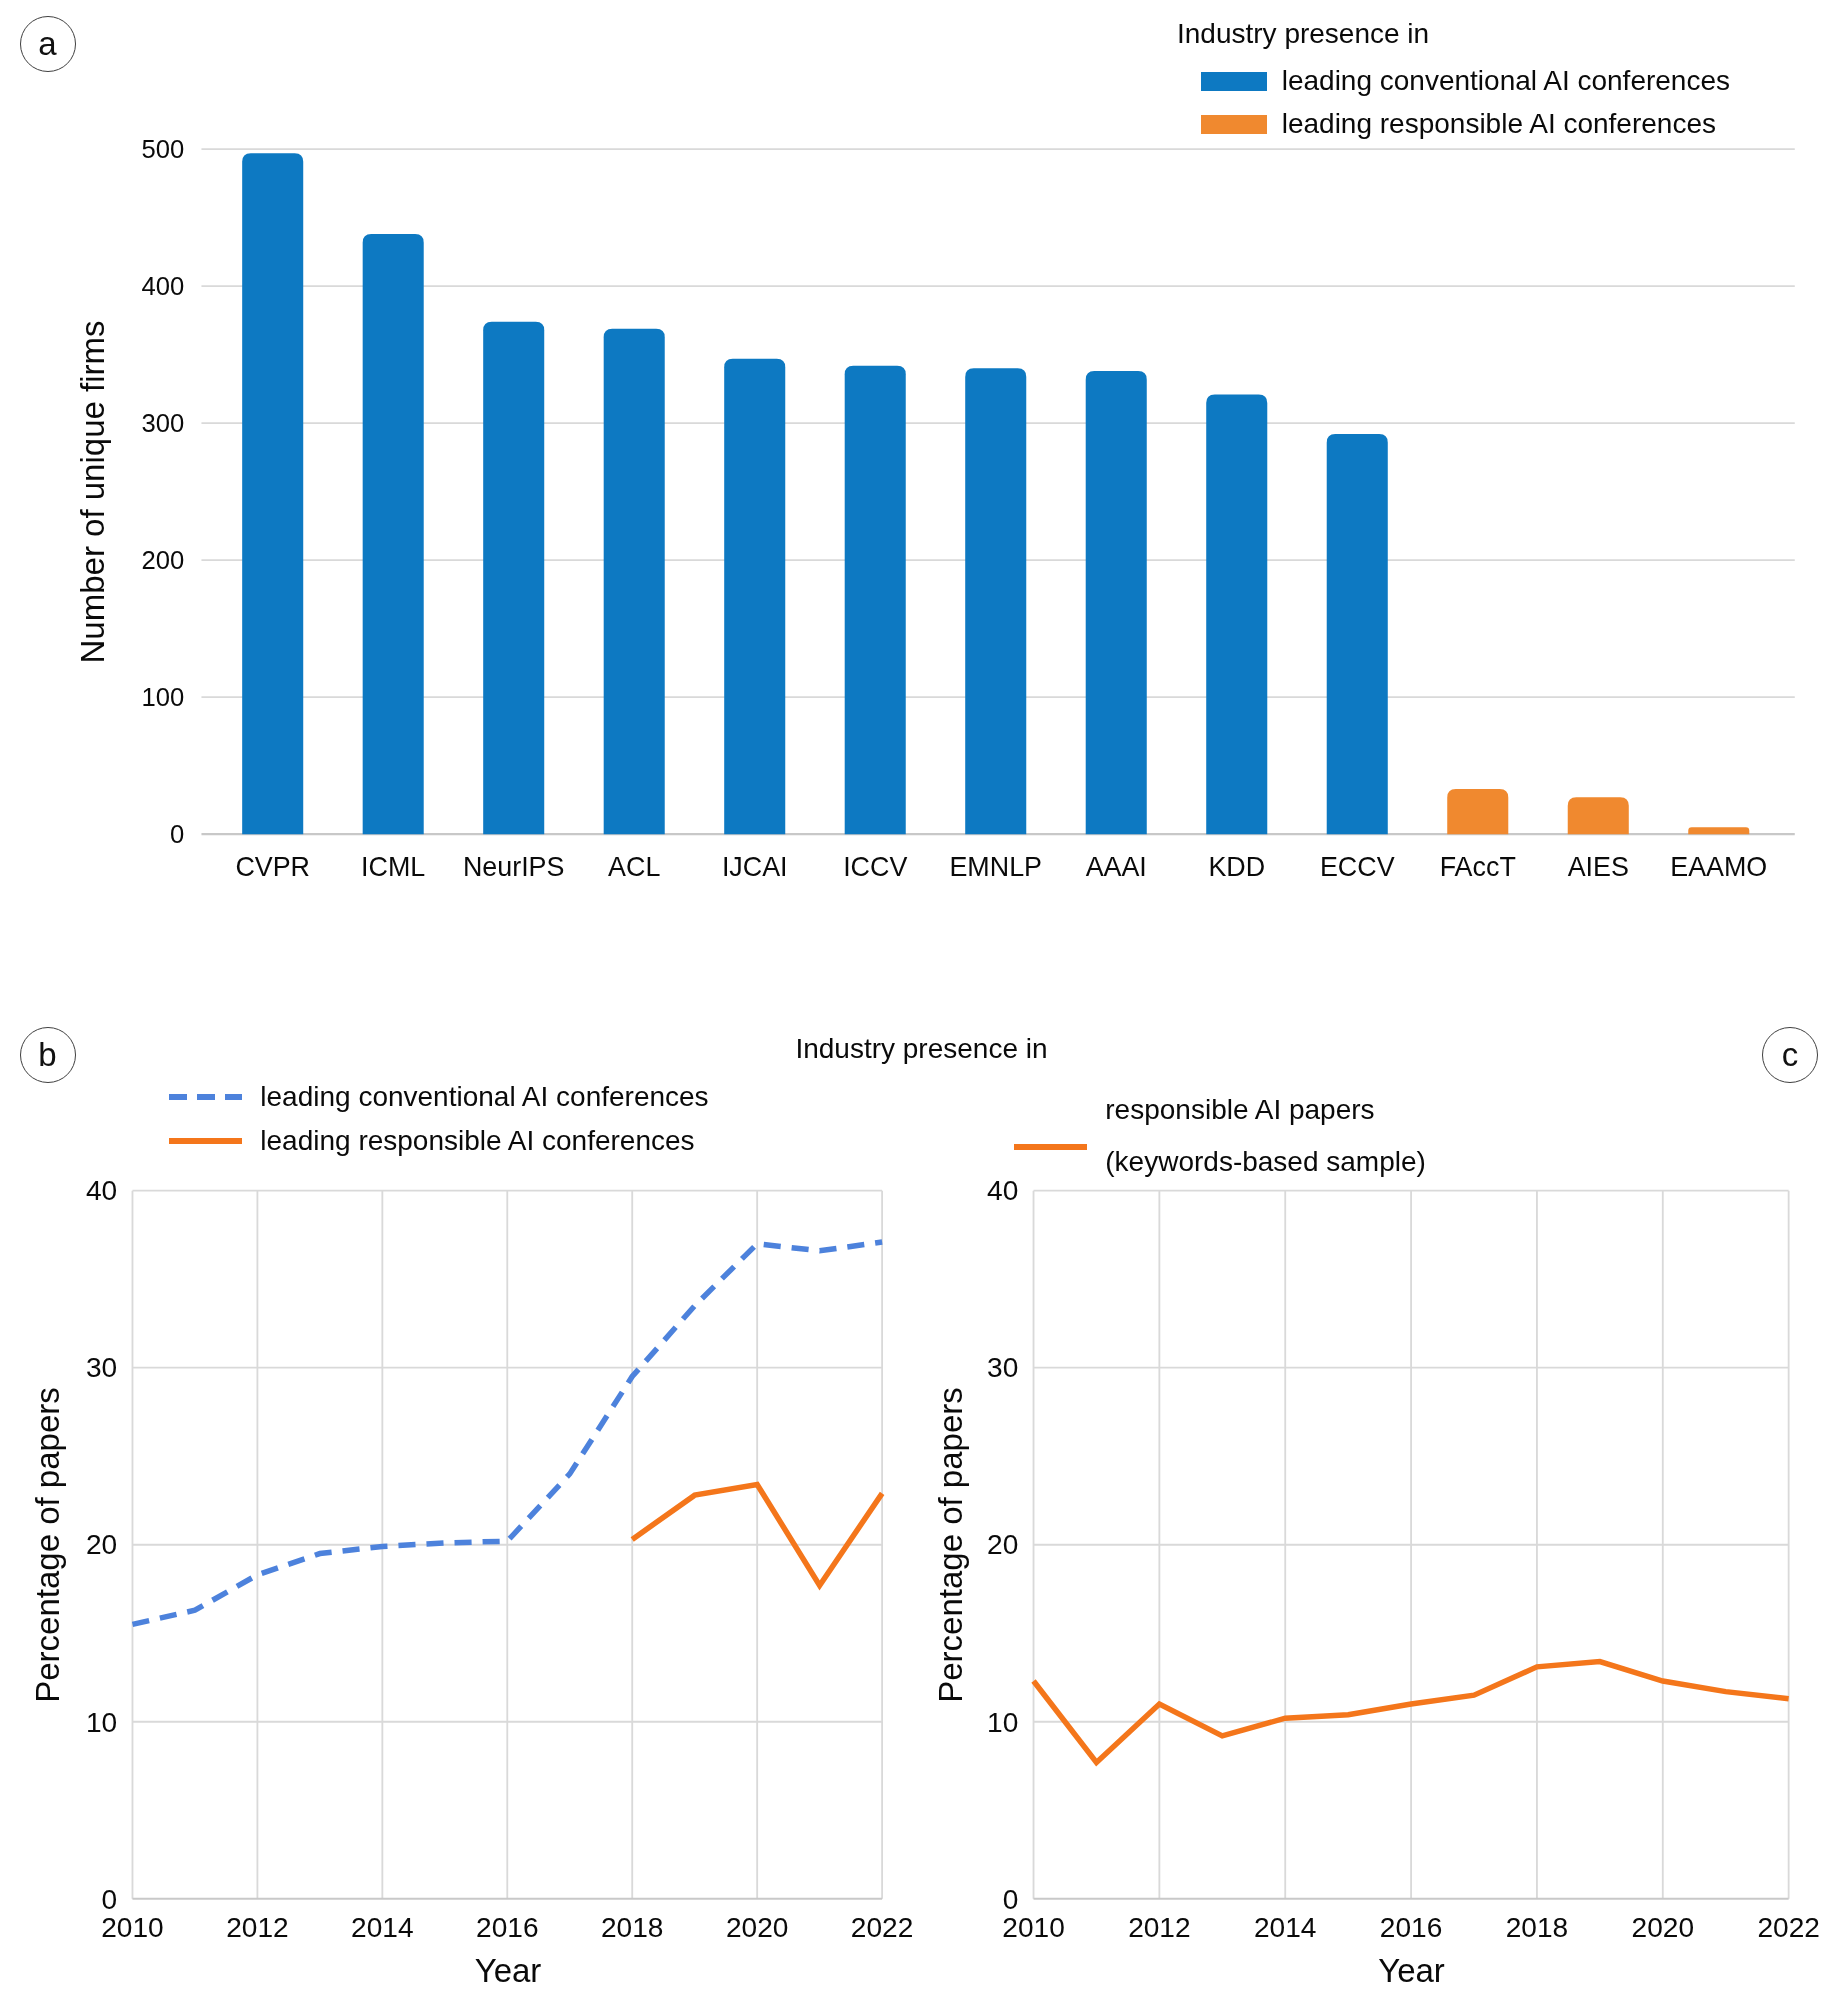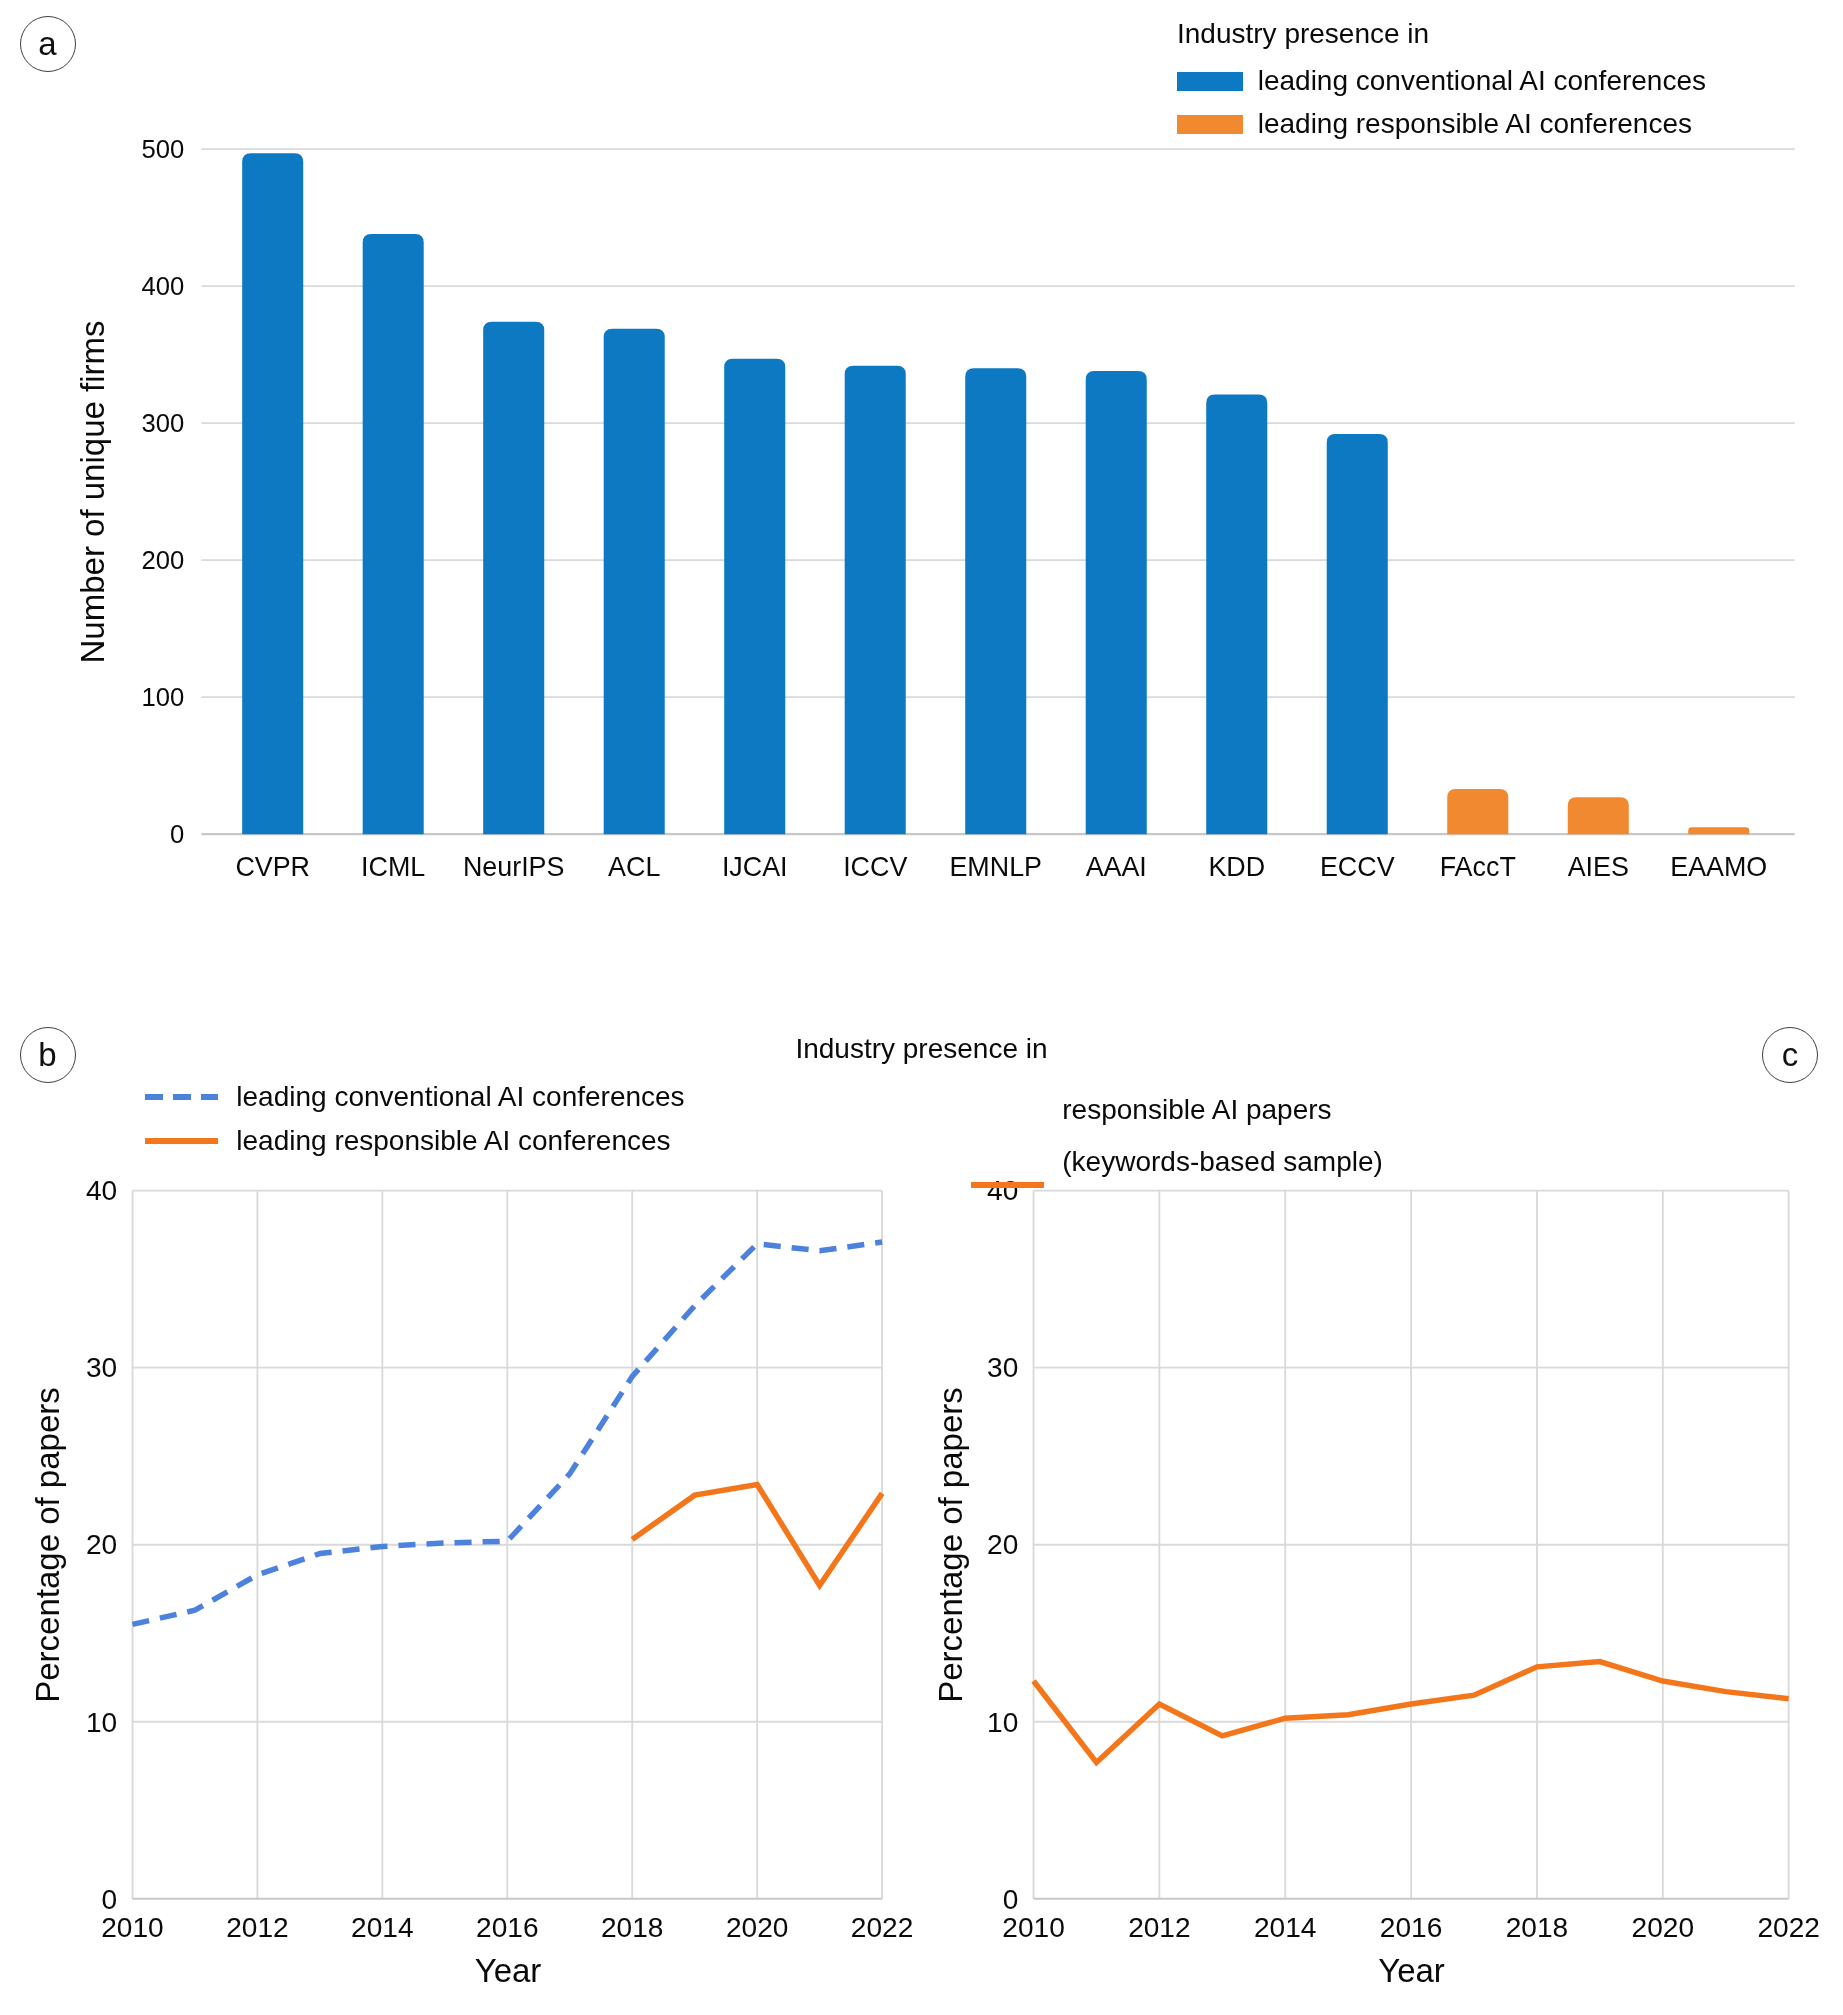--- a/index.html
+++ b/index.html
@@ -7,21 +7,21 @@
     position:relative;width:1843px;height:2015px;background:#ffffff;
     font-family:"Liberation Sans",sans-serif;color:#0a0a0a;overflow:hidden;
   }
   .abs{position:absolute;}
   .panel-letter{
     position:absolute;width:56px;height:56px;border:1.8px solid #404040;border-radius:50%;
     display:flex;align-items:center;justify-content:center;font-size:33px;color:#111;
     background:#fff;box-sizing:border-box;
   }
   .legend-title{font-size:28px;line-height:1.2;color:#0a0a0a;}
-  .legend-row{display:flex;align-items:center;margin-top:14.7px;}
+  .legend-row{display:flex;align-items:center;margin-top:14.7px;margin-left:24px;}
   .swatch-rect{width:66px;height:19.5px;margin-right:14.7px;flex:0 0 auto;}
   .swatch-line{width:73px;height:6.1px;margin-right:18.3px;flex:0 0 auto;}
   .legend-label{font-size:28px;white-space:nowrap;color:#0a0a0a;}
   .axis-title-y{
     position:absolute;transform:translate(-50%,-50%) rotate(-90deg);
     font-size:33px;white-space:nowrap;color:#0a0a0a;
   }
   .axis-title-x{position:absolute;text-align:center;font-size:33px;color:#0a0a0a;}
   .bc-title{position:absolute;left:0;width:1843px;text-align:center;font-size:28px;color:#0a0a0a;}
   svg text{font-family:"Liberation Sans",sans-serif;fill:#0a0a0a;}
@@ -161,21 +161,21 @@
     <div class="legend-row" style="margin-top:0;">
       <div class="swatch-line" style="background: repeating-linear-gradient(90deg, rgb(77, 130, 220) 0px, rgb(77, 130, 220) 17.7px, transparent 17.7px, transparent 28px);"></div>
       <div class="legend-label">leading conventional AI conferences</div>
     </div>
     <div class="legend-row" style="margin-top:12.2px;">
       <div class="swatch-line" style="background: rgb(244, 118, 27);"></div>
       <div class="legend-label">leading responsible AI conferences</div>
     </div>
   </div>
 
-  <div class="abs" style="left:971px;top:1084px;display:flex;align-items:flex-end;">
+  <div class="abs" style="left:1014px;top:1084px;display:flex;align-items:center;">
     <div class="swatch-line" style="margin-top: 23px; background: rgb(244, 118, 27);"></div>
     <div class="legend-c-labels">
       <span>responsible AI papers</span>
       <span>(keywords-based sample)</span>
     </div>
   </div>
 
   <div class="axis-title-y" style="left:48px;top:1545px;">Percentage of papers</div>
   <div class="axis-title-x" style="left:133px;width:750px;top:1952px;">Year</div>
 

